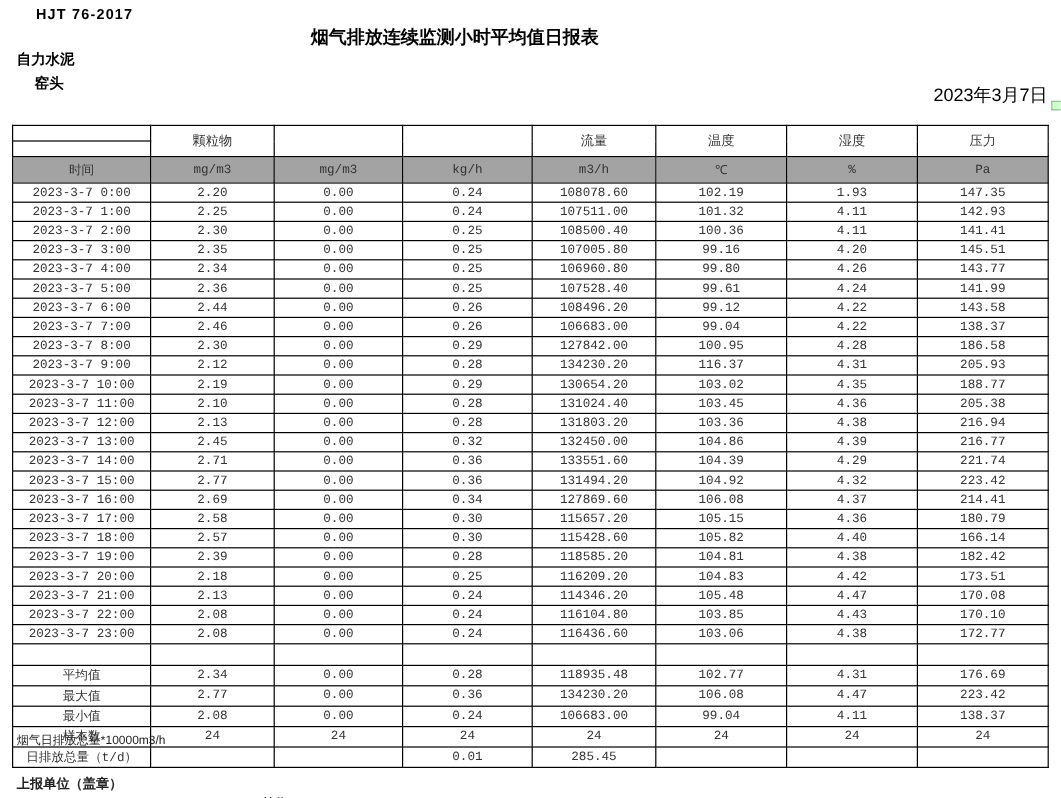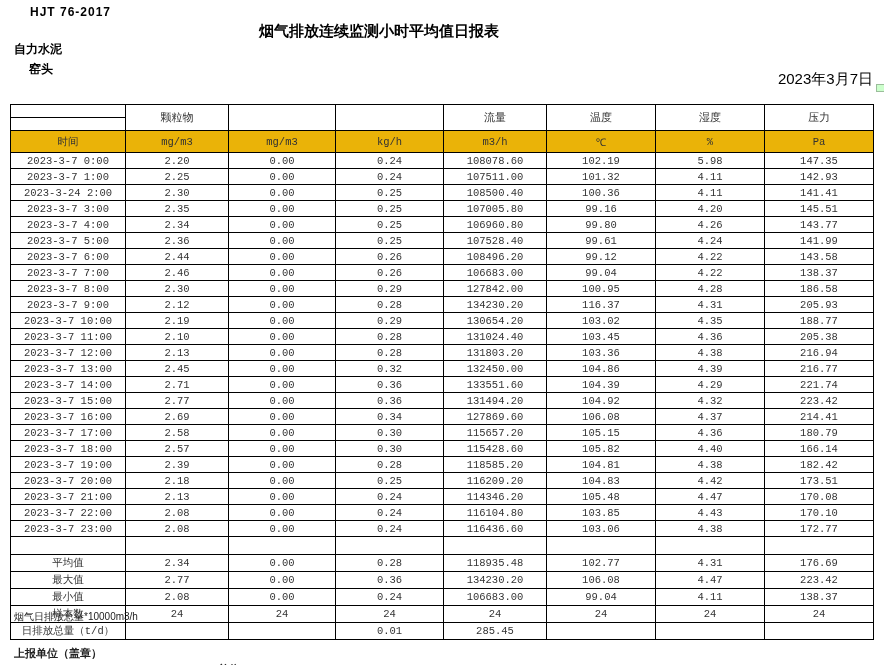--- a/index.html
+++ b/index.html
@@ -73,21 +73,21 @@
     border: 1px solid #000;
     text-align: center;
     vertical-align: middle;
     padding: 0;
     white-space: nowrap;
     overflow: hidden;
   }
   tr.h1 td { height: 12px; font-size: 11px; color: #333; font-family: "Liberation Sans", sans-serif; }
   tr.h2 td { height: 12px; }
   tr.green-row td {
-    background: #eab308;
+    background: #a3a3a3;
     height: 21px;
     font-size: 10.5px;
     color: #333;
     font-family: "Liberation Mono", monospace;
   }
   tbody.data td {
     height: 15px;
     font-size: 10.5px;
     color: #333;
     font-family: "Liberation Mono", monospace;
@@ -171,35 +171,35 @@
     </tr>
   </thead>
   <tbody class="data" id="data-rows">
       <tr>
         <td>2023-3-7 0:00</td>
         <td>2.20</td>
         <td>0.00</td>
         <td>0.24</td>
         <td>108078.60</td>
         <td>102.19</td>
-        <td>5.98</td>
+        <td>1.93</td>
         <td>147.35</td>
       </tr>
       <tr>
         <td>2023-3-7 1:00</td>
         <td>2.25</td>
         <td>0.00</td>
         <td>0.24</td>
         <td>107511.00</td>
         <td>101.32</td>
         <td>4.11</td>
         <td>142.93</td>
       </tr>
       <tr>
-        <td>2023-3-24 2:00</td>
+        <td>2023-3-7 2:00</td>
         <td>2.30</td>
         <td>0.00</td>
         <td>0.25</td>
         <td>108500.40</td>
         <td>100.36</td>
         <td>4.11</td>
         <td>141.41</td>
       </tr>
       <tr>
         <td>2023-3-7 3:00</td>

